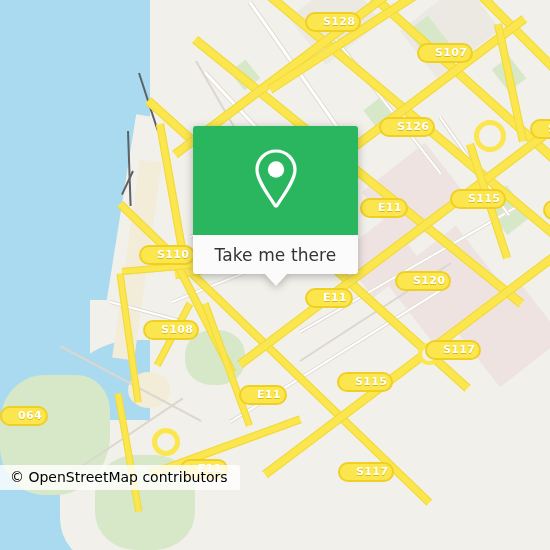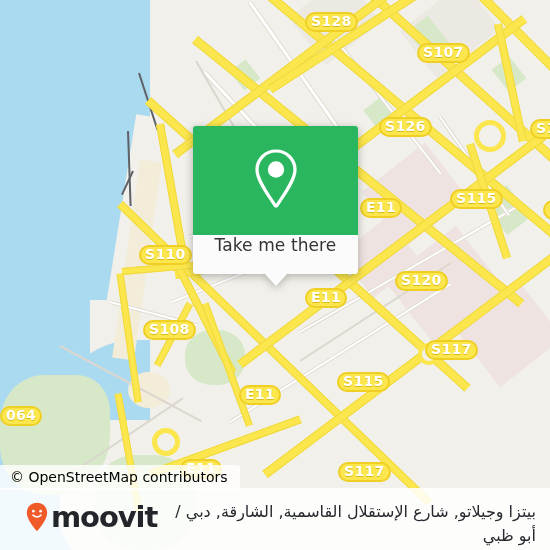--- a/index.html
+++ b/index.html
@@ -21,22 +21,22 @@
   .road{position:absolute;background:#fbe64d;transform-origin:0 50%;
         border-top:1px solid #efd93f;border-bottom:1px solid #efd93f;box-sizing:border-box;}
   .minor{position:absolute;background:#ffffff;transform-origin:0 50%;
          border-top:1px solid #ded9d0;border-bottom:1px solid #ded9d0;box-sizing:border-box;}
   .thin{position:absolute;background:#dcd7ce;transform-origin:0 50%;}
   .pier{position:absolute;background:#5d6166;transform-origin:0 50%;}
 
   
   .shield{
     position:absolute;background:#fbe64d;border:2px solid #f0cf24;border-radius:10px;
-    color:#ffffff;font-weight:bold;font-size:14px;line-height:13px;
-    padding:1px 4px 2px 4px;white-space:nowrap;
+    color:#ffffff;font-weight:bold;font-size:11px;line-height:13px;
+    padding:1px 4px 2px 16px;white-space:nowrap;
     text-shadow:0 1px 0 #d8bb18;letter-spacing:.3px;
     font-family:"DejaVu Sans","Liberation Sans",sans-serif;
   }
 
   
   #attrib{
     position:absolute;left:0;top:465px;
     background:rgba(255,255,255,.80);
     font-size:14px;color:#000000;padding:4px 12px 5px 10px;
     border-radius:0 3px 0 0;white-space:nowrap;
@@ -46,21 +46,21 @@
   #card{
     position:absolute;left:193px;top:126px;width:165px;
     filter:drop-shadow(0 2px 4px rgba(0,0,0,.28));
   }
   #card-head{
     background:#2ab65e;height:109px;border-radius:3px 3px 0 0;
     display:flex;align-items:center;justify-content:center;
   }
   #card-foot{
     background:#fbfbfb;border-radius:0 0 3px 3px;height:39px;
-    display:flex;justify-content:center;position:relative;
+    display:flex;align-items:center;justify-content:center;position:relative;
   }
   #card-foot-label{font-size:17px;color:#333333;letter-spacing:.1px;}
   #card-tail{
     position:absolute;left:50%;bottom:-12px;margin-left:-12px;
     width:0;height:0;border-left:12px solid transparent;border-right:12px solid transparent;
     border-top:13px solid #fbfbfb;
   }
 
   
   #bottombar{
@@ -194,28 +194,14 @@
           <circle cx="24" cy="22.5" r="8.2" fill="#ffffff"></circle>
         </svg>
       </span>
     </div>
     <div id="card-foot">
       <span id="card-foot-label">Take me there</span>
       <div id="card-tail"></div>
     </div>
   </div>
 
-  <div id="bottombar">
-    <div id="logo">
-      <span id="logo-mark">
-        <svg width="22" height="30" viewBox="0 0 22 30" aria-hidden="true">
-          <path d="M11 0.8 C5.2 0.8 0.8 5.2 0.8 10.8 C0.8 17.6 8.4 26.2 10.4 28.6 a0.8 0.8 0 0 0 1.2 0 C13.6 26.2 21.2 17.6 21.2 10.8 C21.2 5.2 16.8 0.8 11 0.8 Z" fill="#f05a28"></path>
-          <circle cx="7.4" cy="9.2" r="1.35" fill="#ffffff"></circle>
-          <circle cx="14.6" cy="9.2" r="1.35" fill="#ffffff"></circle>
-          <path d="M7 13.2 q4 3.6 8 0" fill="none" stroke="#ffffff" stroke-width="1.6" stroke-linecap="round"></path>
-        </svg>
-      </span>
-      <span id="logo-word">moovit</span>
-    </div>
-    <div id="place">بيتزا وجيلاتو, شارع الإستقلال القاسمية, الشارقة, دبي / أبو ظبي</div>
-  </div>
 
 </div>
 
 </body></html>

